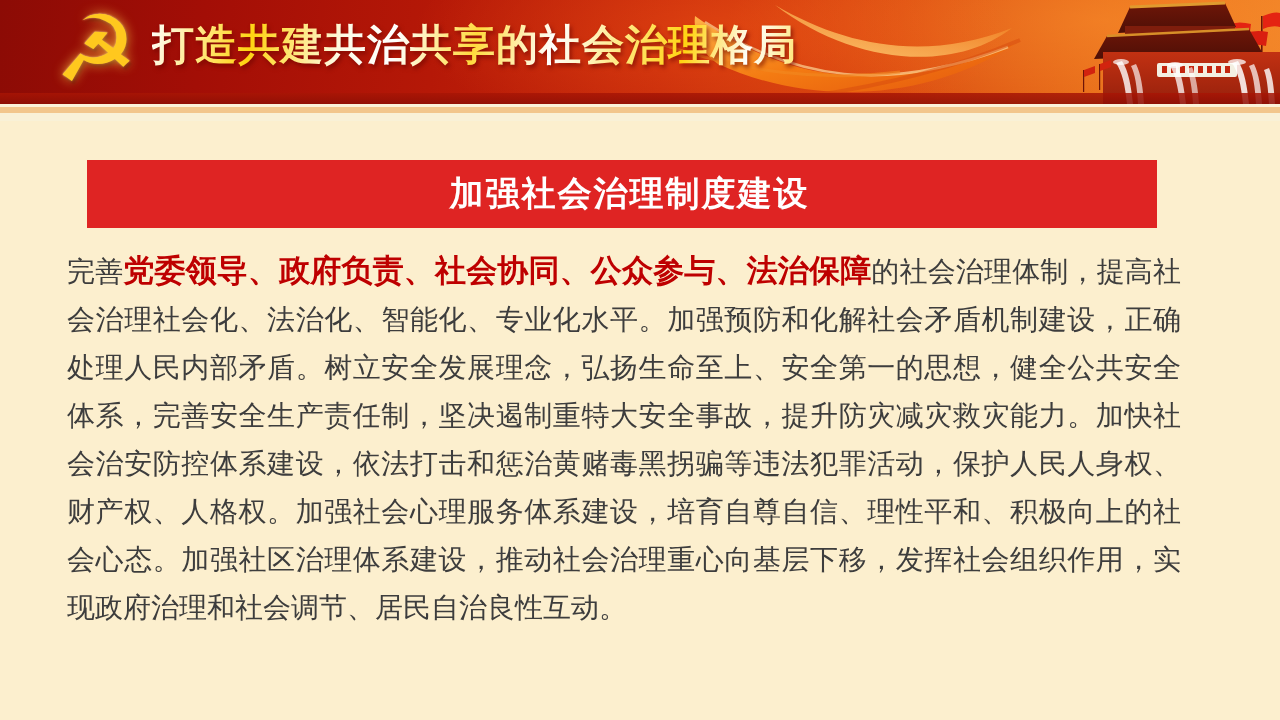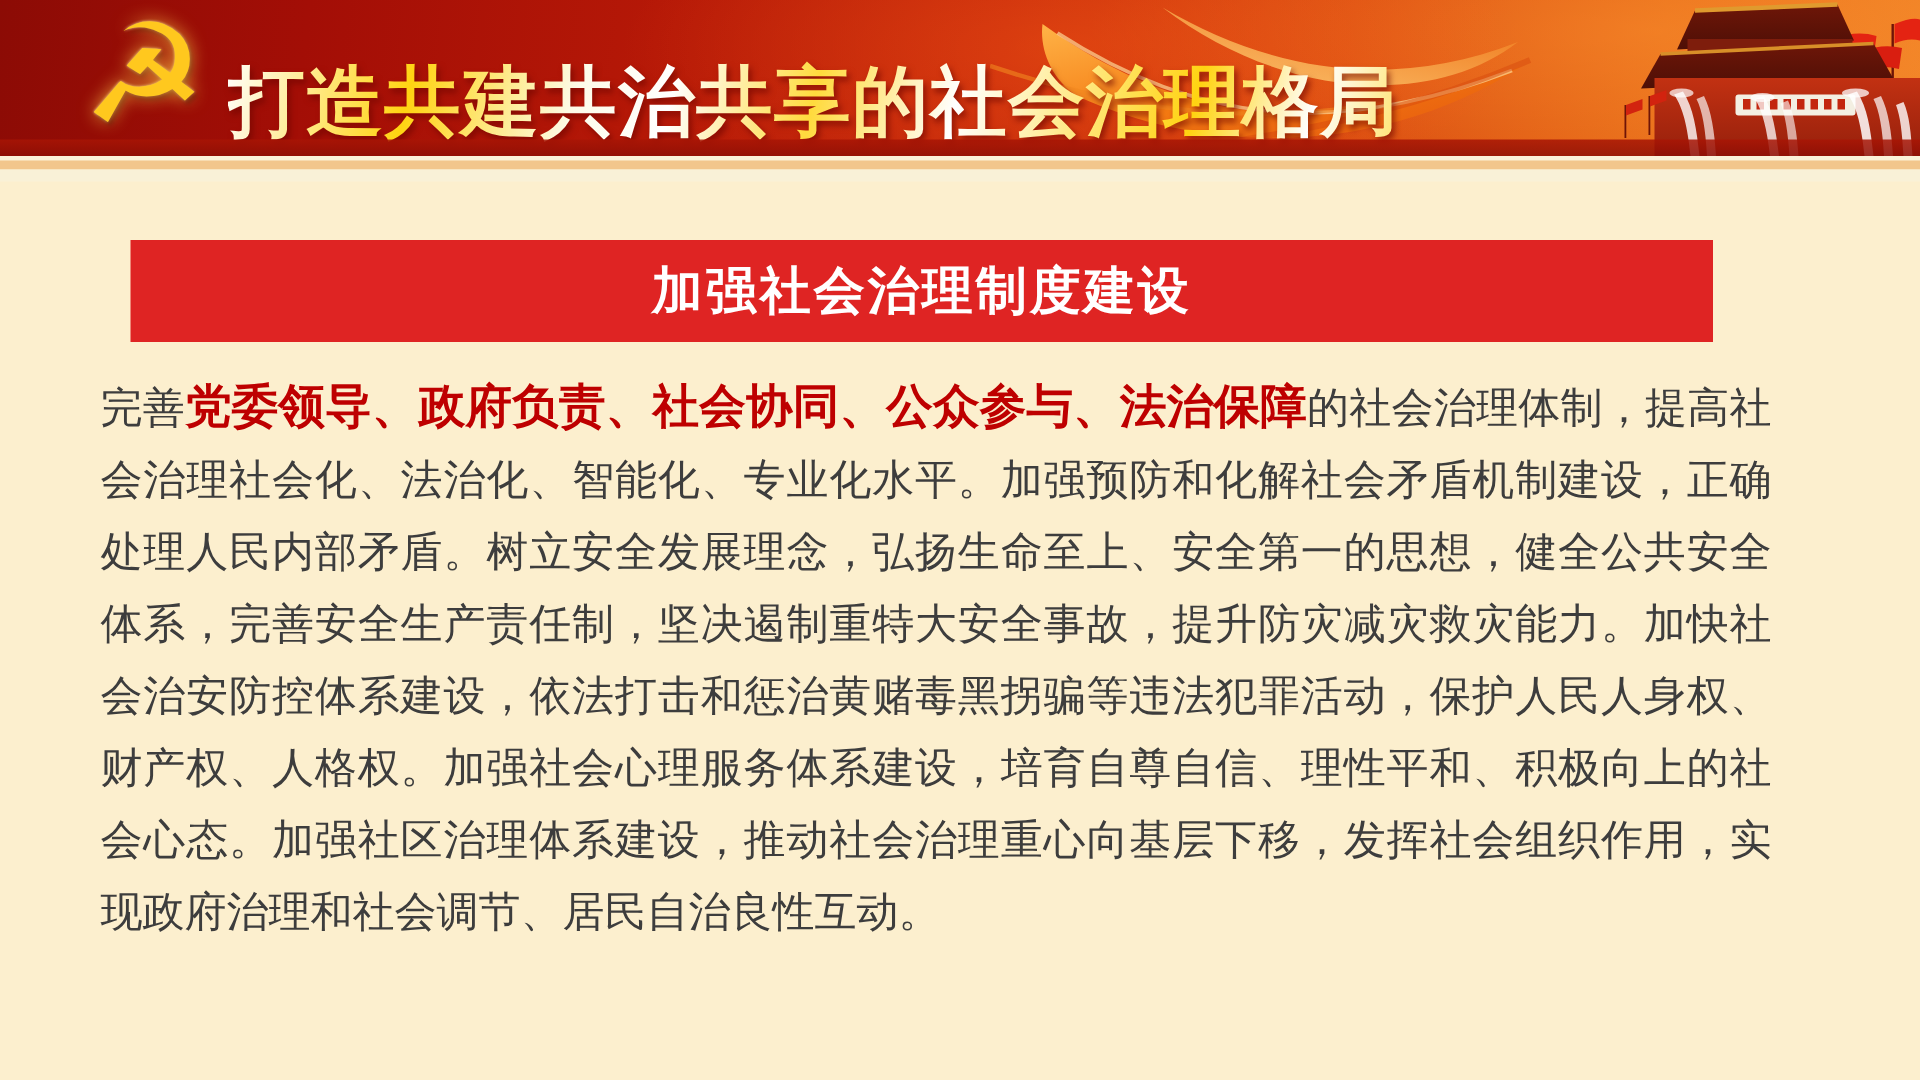--- a/index.html
+++ b/index.html
@@ -24,41 +24,41 @@
     opacity:.85;
   }
   .emblem{
     position:absolute;left:44px;top:-2px;width:104px;height:104px;
     font-family:"DejaVu Sans",sans-serif;
     font-size:92px;line-height:104px;text-align:center;
     color:#FFC81E;
     text-shadow:0 0 12px rgba(255,200,70,.85), 2px 3px 3px rgba(90,10,0,.7), 0 0 2px #FFF3B0;
   }
   .header-title{
-    position:absolute;left:152px;top:34px;margin:0;
-    font-size:51px;font-weight:bold;letter-spacing:1px;white-space:nowrap;
+    position:absolute;left:152px;top:17px;margin:0;
+    font-size:42px;font-weight:bold;letter-spacing:1px;white-space:nowrap;
     background:linear-gradient(104deg,
       #FFFFFF 0%,#FFE985 8%,#FFD311 16%,#FDFBE8 30%,#FFFFFF 38%,
       #FFDA3D 50%,#FFFFFF 62%,#FFE985 72%,#FFD311 82%,#FFFFFF 92%,#FFE26A 100%);
     -webkit-background-clip:text;background-clip:text;color:transparent;
     filter:drop-shadow(2px 3px 2px rgba(110,5,0,.65));
   }
   .ribbon{position:absolute;left:660px;top:0;width:370px;height:104px;}
   .tiananmen{position:absolute;right:0;top:0;width:205px;height:104px;}
 
   
   .strip-light{position:absolute;left:0;top:104px;width:1280px;height:3px;background:#FBF2D9;}
   .strip-peach{position:absolute;left:0;top:107px;width:1280px;height:6px;background:#F2C68C;}
   .strip-fade {position:absolute;left:0;top:113px;width:1280px;height:8px;background:#F9F1D7;}
 
   
   .banner{
     position:absolute;left:87px;top:160px;width:1055px;height:68px;
     background:#DF2423;
-    display:flex;align-items:center;justify-content:center;
+    display:flex;align-items:center;justify-content:center;padding-left:15px;
   }
   .banner-title{
     color:#FFFFFF;font-size:34px;font-weight:bold;letter-spacing:2px;white-space:nowrap;
   }
 
   
   .body-text{
     position:absolute;left:67px;top:247px;width:1114px;margin:0;
     font-size:28px;line-height:48px;color:#3D3D3D;
     text-align:justify;text-justify:inter-ideograph;

